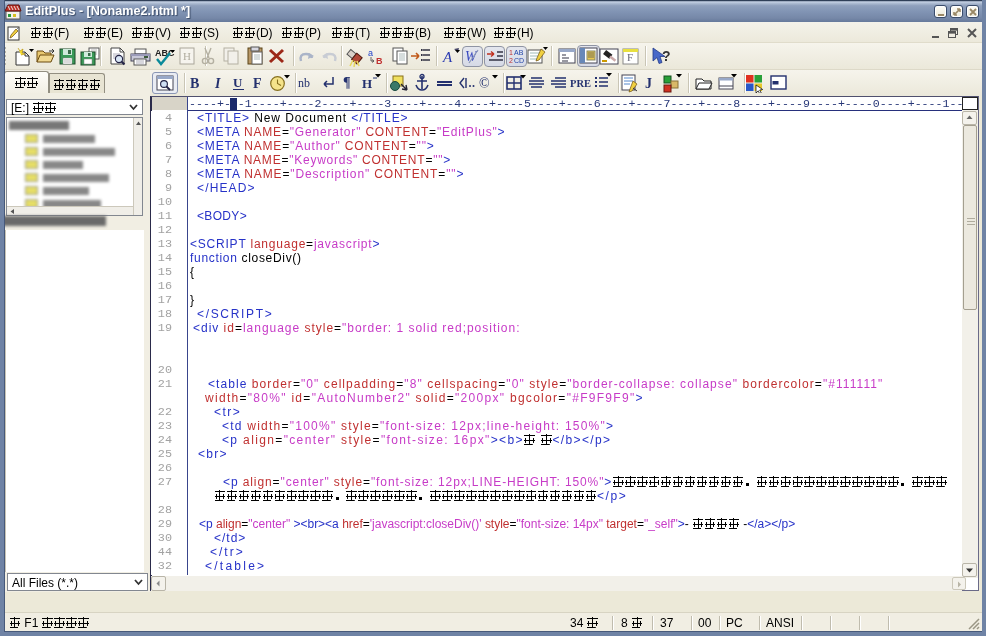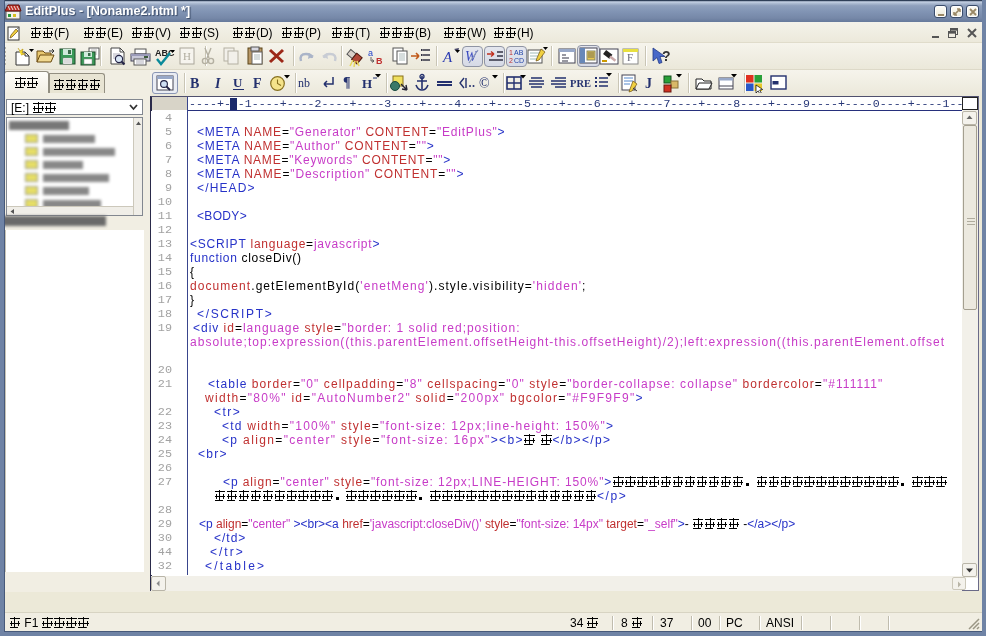--- a/index.html
+++ b/index.html
@@ -488,34 +488,33 @@
       <div>26</div>
       <div>27</div>
       <div></div>
       <div>28</div>
       <div>29</div>
       <div>30</div>
       <div>44</div>
       <div>32</div>
     </div>
 <div class="abs" id="gsep"></div>
+<div class="r" id="q0" style="left:197px;top:112px"><span class="t">&lt;TITLE&gt;</span> New Document <span class="t">&lt;/TITLE&gt;</span></div>
 <div class="r" id="q1" style="left:197px;top:126px"><span class="t">&lt;META</span> <span class="a">NAME</span>=<span class="s">"Generator"</span> <span class="a">CONTENT</span>=<span class="s">"EditPlus"</span><span class="t">&gt;</span></div>
 <div class="r" id="q2" style="left:197px;top:140px"><span class="t">&lt;META</span> <span class="a">NAME</span>=<span class="s">"Author"</span> <span class="a">CONTENT</span>=<span class="s">""</span><span class="t">&gt;</span></div>
 <div class="r" id="q3" style="left:197px;top:154px"><span class="t">&lt;META</span> <span class="a">NAME</span>=<span class="s">"Keywords"</span> <span class="a">CONTENT</span>=<span class="s">""</span><span class="t">&gt;</span></div>
 <div class="r" id="q4" style="left:197px;top:168px"><span class="t">&lt;META</span> <span class="a">NAME</span>=<span class="s">"Description"</span> <span class="a">CONTENT</span>=<span class="s">""</span><span class="t">&gt;</span></div>
 <div class="r" id="q5" style="left:197px;top:182px"><span class="t">&lt;/HEAD&gt;</span></div>
 <div class="r" id="q7" style="left:197px;top:210px"><span class="t">&lt;BODY&gt;</span></div>
 <div class="r" id="q9" style="left:190px;top:238px"><span class="t">&lt;SCRIPT</span> <span class="a">language</span>=<span class="s">javascript</span><span class="t">&gt;</span></div>
 <div class="r" id="q10" style="left:190px;top:252px"><span class="t">function</span> closeDiv()</div>
 <div class="r" id="q11" style="left:190px;top:266px">{</div>
-<div class="r" id="q12" style="left:190px;top:280px"><span class="a">document</span>.getElementById(<span class="s">'enetMeng'</span>).style.visibility=<span class="s">'hidden'</span>;</div>
 <div class="r" id="q13" style="left:190px;top:294px">}</div>
 <div class="r" id="q14" style="left:197px;top:308px"><span class="t">&lt;/SCRIPT&gt;</span></div>
 <div class="r" id="q15" style="left:193px;top:322px"><span class="t">&lt;div</span> <span class="a">id</span>=<span class="s">language</span> <span class="a">style</span>=<span class="s">"border: 1 solid red;position:</span></div>
-<div class="r" id="q16" style="left:190px;top:336px"><span class="s">absolute;top:expression((this.parentElement.offsetHeight-this.offsetHeight)/2);left:expression((this.parentElement.offset</span></div>
 <div class="r" id="q19" style="left:208px;top:378px"><span class="t">&lt;table</span> <span class="a">border</span>=<span class="s">"0"</span> <span class="a">cellpadding</span>=<span class="s">"8"</span> <span class="a">cellspacing</span>=<span class="s">"0"</span> <span class="a">style</span>=<span class="s">"border-collapse: collapse"</span> <span class="a">bordercolor</span>=<span class="s">"#111111"</span></div>
 <div class="r" id="q20" style="left:205px;top:392px"><span class="a">width</span>=<span class="s">"80%"</span> <span class="a">id</span>=<span class="s">"AutoNumber2"</span> <span class="a">solid</span>=<span class="s">"200px"</span> <span class="a">bgcolor</span>=<span class="s">"#F9F9F9"</span><span class="t">&gt;</span></div>
 <div class="r" id="q21" style="left:214px;top:406px"><span class="t">&lt;tr&gt;</span></div>
 <div class="r" id="q22" style="left:222px;top:420px"><span class="t">&lt;td</span> <span class="a">width</span>=<span class="s">"100%"</span> <span class="a">style</span>=<span class="s">"font-size: 12px;line-height: 150%"</span><span class="t">&gt;</span></div>
 <div class="r" id="q23" style="left:222px;top:434px"><span class="t">&lt;p</span> <span class="a">align</span>=<span class="s">"center"</span> <span class="a">style</span>=<span class="s">"font-size: 16px"</span><span class="t">&gt;&lt;b&gt;</span><i class="c"></i> <i class="c"></i><span class="t">&lt;/b&gt;&lt;/p&gt;</span></div>
 <div class="r" id="q24" style="left:198px;top:448px"><span class="t">&lt;br&gt;</span></div>
 <div class="r" id="q26" style="left:223px;top:476px"><span class="t">&lt;p</span> <span class="a">align</span>=<span class="s">"center"</span> <span class="a">style</span>=<span class="s">"font-size: 12px;LINE-HEIGHT: 150%"</span><span class="t">&gt;</span><i class="c"></i><i class="c"></i><i class="c"></i><i class="c"></i><i class="c"></i><i class="c"></i><i class="c"></i><i class="c"></i><i class="c"></i><i class="c"></i><i class="c"></i><i class="cm"></i><i class="c"></i><i class="c"></i><i class="c"></i><i class="c"></i><i class="c"></i><i class="c"></i><i class="c"></i><i class="c"></i><i class="c"></i><i class="c"></i><i class="c"></i><i class="c"></i><i class="cm"></i><i class="c"></i><i class="c"></i><i class="c"></i></div>
 <div class="r" id="q27" style="left:214px;top:490px"><i class="c"></i><i class="c"></i><i class="c"></i><i class="c"></i><i class="c"></i><i class="c"></i><i class="c"></i><i class="c"></i><i class="c"></i><i class="c"></i><i class="cm"></i><i class="c"></i><i class="c"></i><i class="c"></i><i class="c"></i><i class="c"></i><i class="c"></i><i class="cm"></i><i class="c"></i><i class="c"></i><i class="c"></i><i class="c"></i><i class="c"></i><i class="c"></i><i class="c"></i><i class="c"></i><i class="c"></i><i class="c"></i><i class="c"></i><i class="c"></i><i class="c"></i><i class="c"></i><i class="co"></i><span class="t">&lt;/p&gt;</span></div>
 <div class="r" id="q29" style="left:199px;top:518px"><span class="t">&lt;p</span> <span class="a">align</span>=<span class="s">"center"</span> <span class="t">&gt;&lt;br&gt;&lt;a</span> <span class="a">href</span>=<span class="s">'javascript:closeDiv()'</span> <span class="a">style</span>=<span class="s">"font-size: 14px"</span> <span class="a">target</span>=<span class="s">"_self"</span><span class="t">&gt;</span>- <i class="c"></i><i class="c"></i><i class="c"></i><i class="c"></i> -<span class="t">&lt;/a&gt;&lt;/p&gt;</span></div>
 <div class="r" id="q30" style="left:214px;top:532px"><span class="t">&lt;/td&gt;</span></div>
@@ -579,20 +578,26 @@
  <div style="position:absolute;left:0;bottom:0;width:126px;height:9px;background:#f0eee8;border-top:1px solid #ccc8bb;filter:blur(.4px)">
         <svg style="position:absolute;left:2px;top:1px" width="7" height="7">
           <path d="M5 1 L1.5 3.5 L5 6" fill="#555"></path>
         </svg>
       </div>
 </div>
 <div class="abs" id="blurline">
       <div style="width:104px;height:10px;background:#6a6a6a;filter:blur(1.8px)"></div>
     </div>
 <div class="abs" id="sidewhite"></div>
+<div class="abs combo" style="left:7px;top:573px;width:141px;height:18px">
+      <span style="position:absolute;left:4px;top:2px">All Files (*.*)</span>
+      <svg class="carrow" style="top:4px" viewBox="0 0 11 9">
+        <path d="M2 2 L5.5 6 L9 2" fill="none" stroke="#333" stroke-width="1.8"></path>
+      </svg>
+    </div>
 <div class="abs" id="status">
  <span style="position:absolute;left:5px;top:3px"><i class="c"></i> F1 <i class="c"></i><i class="c"></i><i class="c"></i><i class="c"></i></span>
  <span style="position:absolute;left:566px;top:3px">34 <i class="c"></i></span>
  <div class="ssep" style="left:608px"></div>
  <span style="position:absolute;left:617px;top:3px">8 <i class="c"></i></span>
  <div class="ssep" style="left:648px"></div>
  <span style="position:absolute;left:656px;top:3px">37</span>
  <div class="ssep" style="left:687px"></div>
  <span style="position:absolute;left:694px;top:3px">00</span>
  <div class="ssep" style="left:715px"></div>

